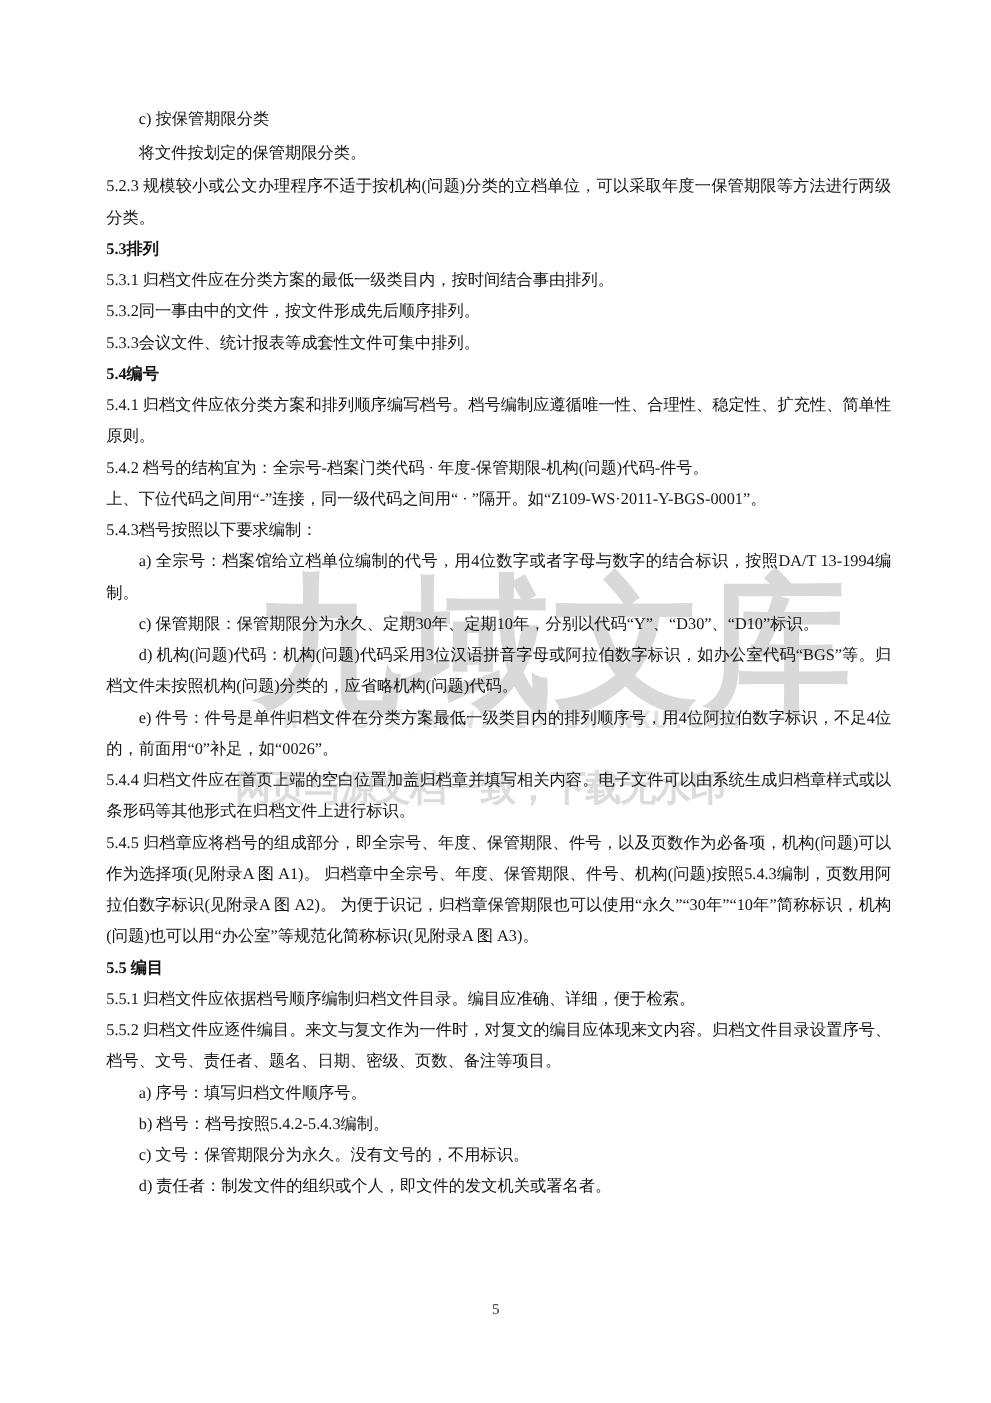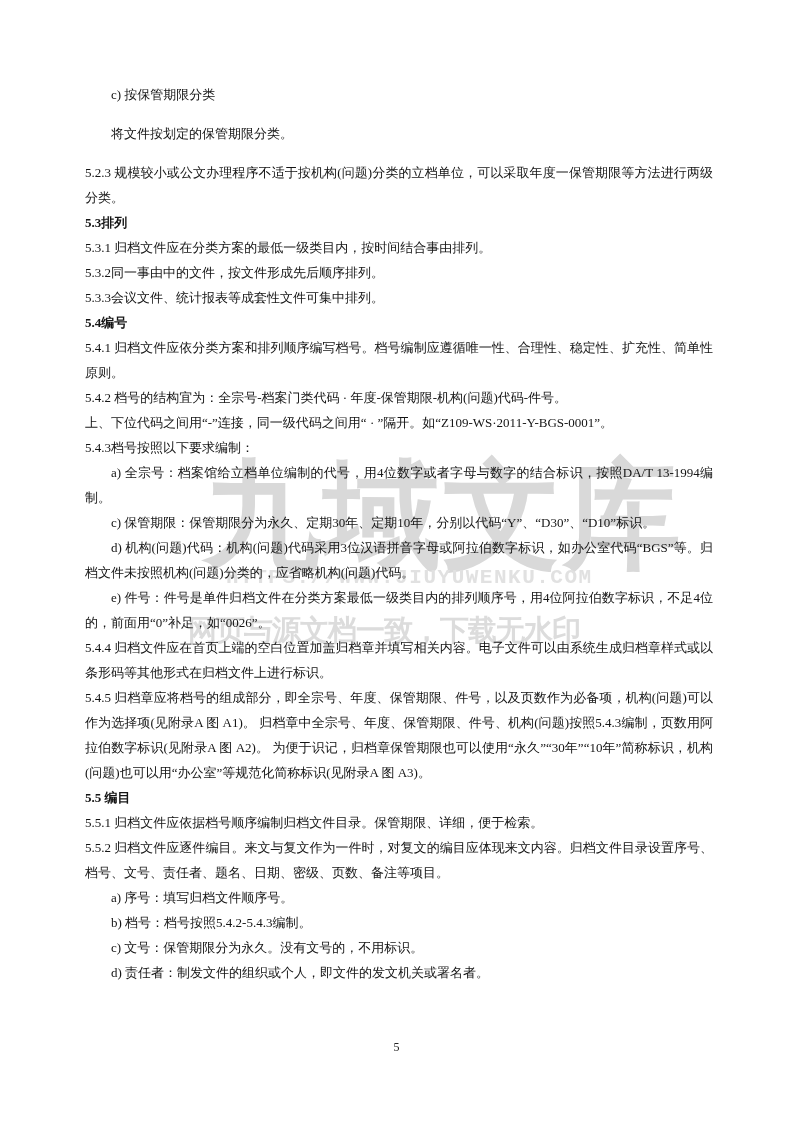--- a/index.html
+++ b/index.html
@@ -7,21 +7,21 @@
     position:relative;width:793px;height:1122px;background:#ffffff;overflow:hidden;
     font-family:"Liberation Serif","DejaVu Serif",serif;color:#141414;
   }
   .content{
     position:absolute;left:85px;top:82px;width:628px;z-index:2;
     font-size:13px;line-height:25px;text-align:justify;
   }
   p.para{margin:0;padding:0;}
   p.indent{text-indent:2em;}
   p.h{font-weight:bold;}
-  p.mt{margin-top:14px;}
+  p.mt{margin-top:2px;}
   .footer{
     position:absolute;top:1040px;left:0;width:100%;text-align:center;
     font-size:12px;z-index:2;color:#222;
   }
   .wm{position:absolute;font-weight:bold;color:#dadada;white-space:nowrap;z-index:1;user-select:none;}
   .wm-brand{left:203px;top:458px;font-size:118px;line-height:1;letter-spacing:2px;color:#d9d9d9;}
   .wm-url{left:226px;top:566px;font-size:21px;letter-spacing:1.5px;color:#e1e1e1;font-family:Liberation Mono, monospace;}
   .wm-slogan{left:188px;top:611px;font-size:29px;letter-spacing:-1px;color:#dcdcdc;}
 </style>
 </head>
@@ -46,21 +46,21 @@
     <p class="para">5.4.2 档号的结构宜为：全宗号-档案门类代码 · 年度-保管期限-机构(问题)代码-件号。</p>
     <p class="para">上、下位代码之间用“-”连接，同一级代码之间用“ · ”隔开。如“Z109-WS·2011-Y-BGS-0001”。</p>
     <p class="para">5.4.3档号按照以下要求编制：</p>
     <p class="para indent">a) 全宗号：档案馆给立档单位编制的代号，用4位数字或者字母与数字的结合标识，按照DA/T 13-1994编制。</p>
     <p class="para indent">c) 保管期限：保管期限分为永久、定期30年、定期10年，分别以代码“Y”、“D30”、“D10”标识。</p>
     <p class="para indent">d) 机构(问题)代码：机构(问题)代码采用3位汉语拼音字母或阿拉伯数字标识，如办公室代码“BGS”等。归档文件未按照机构(问题)分类的，应省略机构(问题)代码。</p>
     <p class="para indent">e) 件号：件号是单件归档文件在分类方案最低一级类目内的排列顺序号，用4位阿拉伯数字标识，不足4位的，前面用“0”补足，如“0026”。</p>
     <p class="para">5.4.4 归档文件应在首页上端的空白位置加盖归档章并填写相关内容。电子文件可以由系统生成归档章样式或以条形码等其他形式在归档文件上进行标识。</p>
     <p class="para">5.4.5 归档章应将档号的组成部分，即全宗号、年度、保管期限、件号，以及页数作为必备项，机构(问题)可以作为选择项(见附录A 图 A1)。 归档章中全宗号、年度、保管期限、件号、机构(问题)按照5.4.3编制，页数用阿拉伯数字标识(见附录A 图 A2)。 为便于识记，归档章保管期限也可以使用“永久”“30年”“10年”简称标识，机构(问题)也可以用“办公室”等规范化简称标识(见附录A 图 A3)。</p>
     <p class="para h">5.5 编目</p>
-    <p class="para">5.5.1 归档文件应依据档号顺序编制归档文件目录。保管期限、详细，便于检索。</p>
+    <p class="para">5.5.1 归档文件应依据档号顺序编制归档文件目录。编目应准确、详细，便于检索。</p>
     <p class="para">5.5.2 归档文件应逐件编目。来文与复文作为一件时，对复文的编目应体现来文内容。归档文件目录设置序号、档号、文号、责任者、题名、日期、密级、页数、备注等项目。</p>
     <p class="para indent">a) 序号：填写归档文件顺序号。</p>
     <p class="para indent">b) 档号：档号按照5.4.2-5.4.3编制。</p>
     <p class="para indent">c) 文号：保管期限分为永久。没有文号的，不用标识。</p>
     <p class="para indent">d) 责任者：制发文件的组织或个人，即文件的发文机关或署名者。</p>
   </div>
 
   <div class="footer">5</div>
 
 </div>

